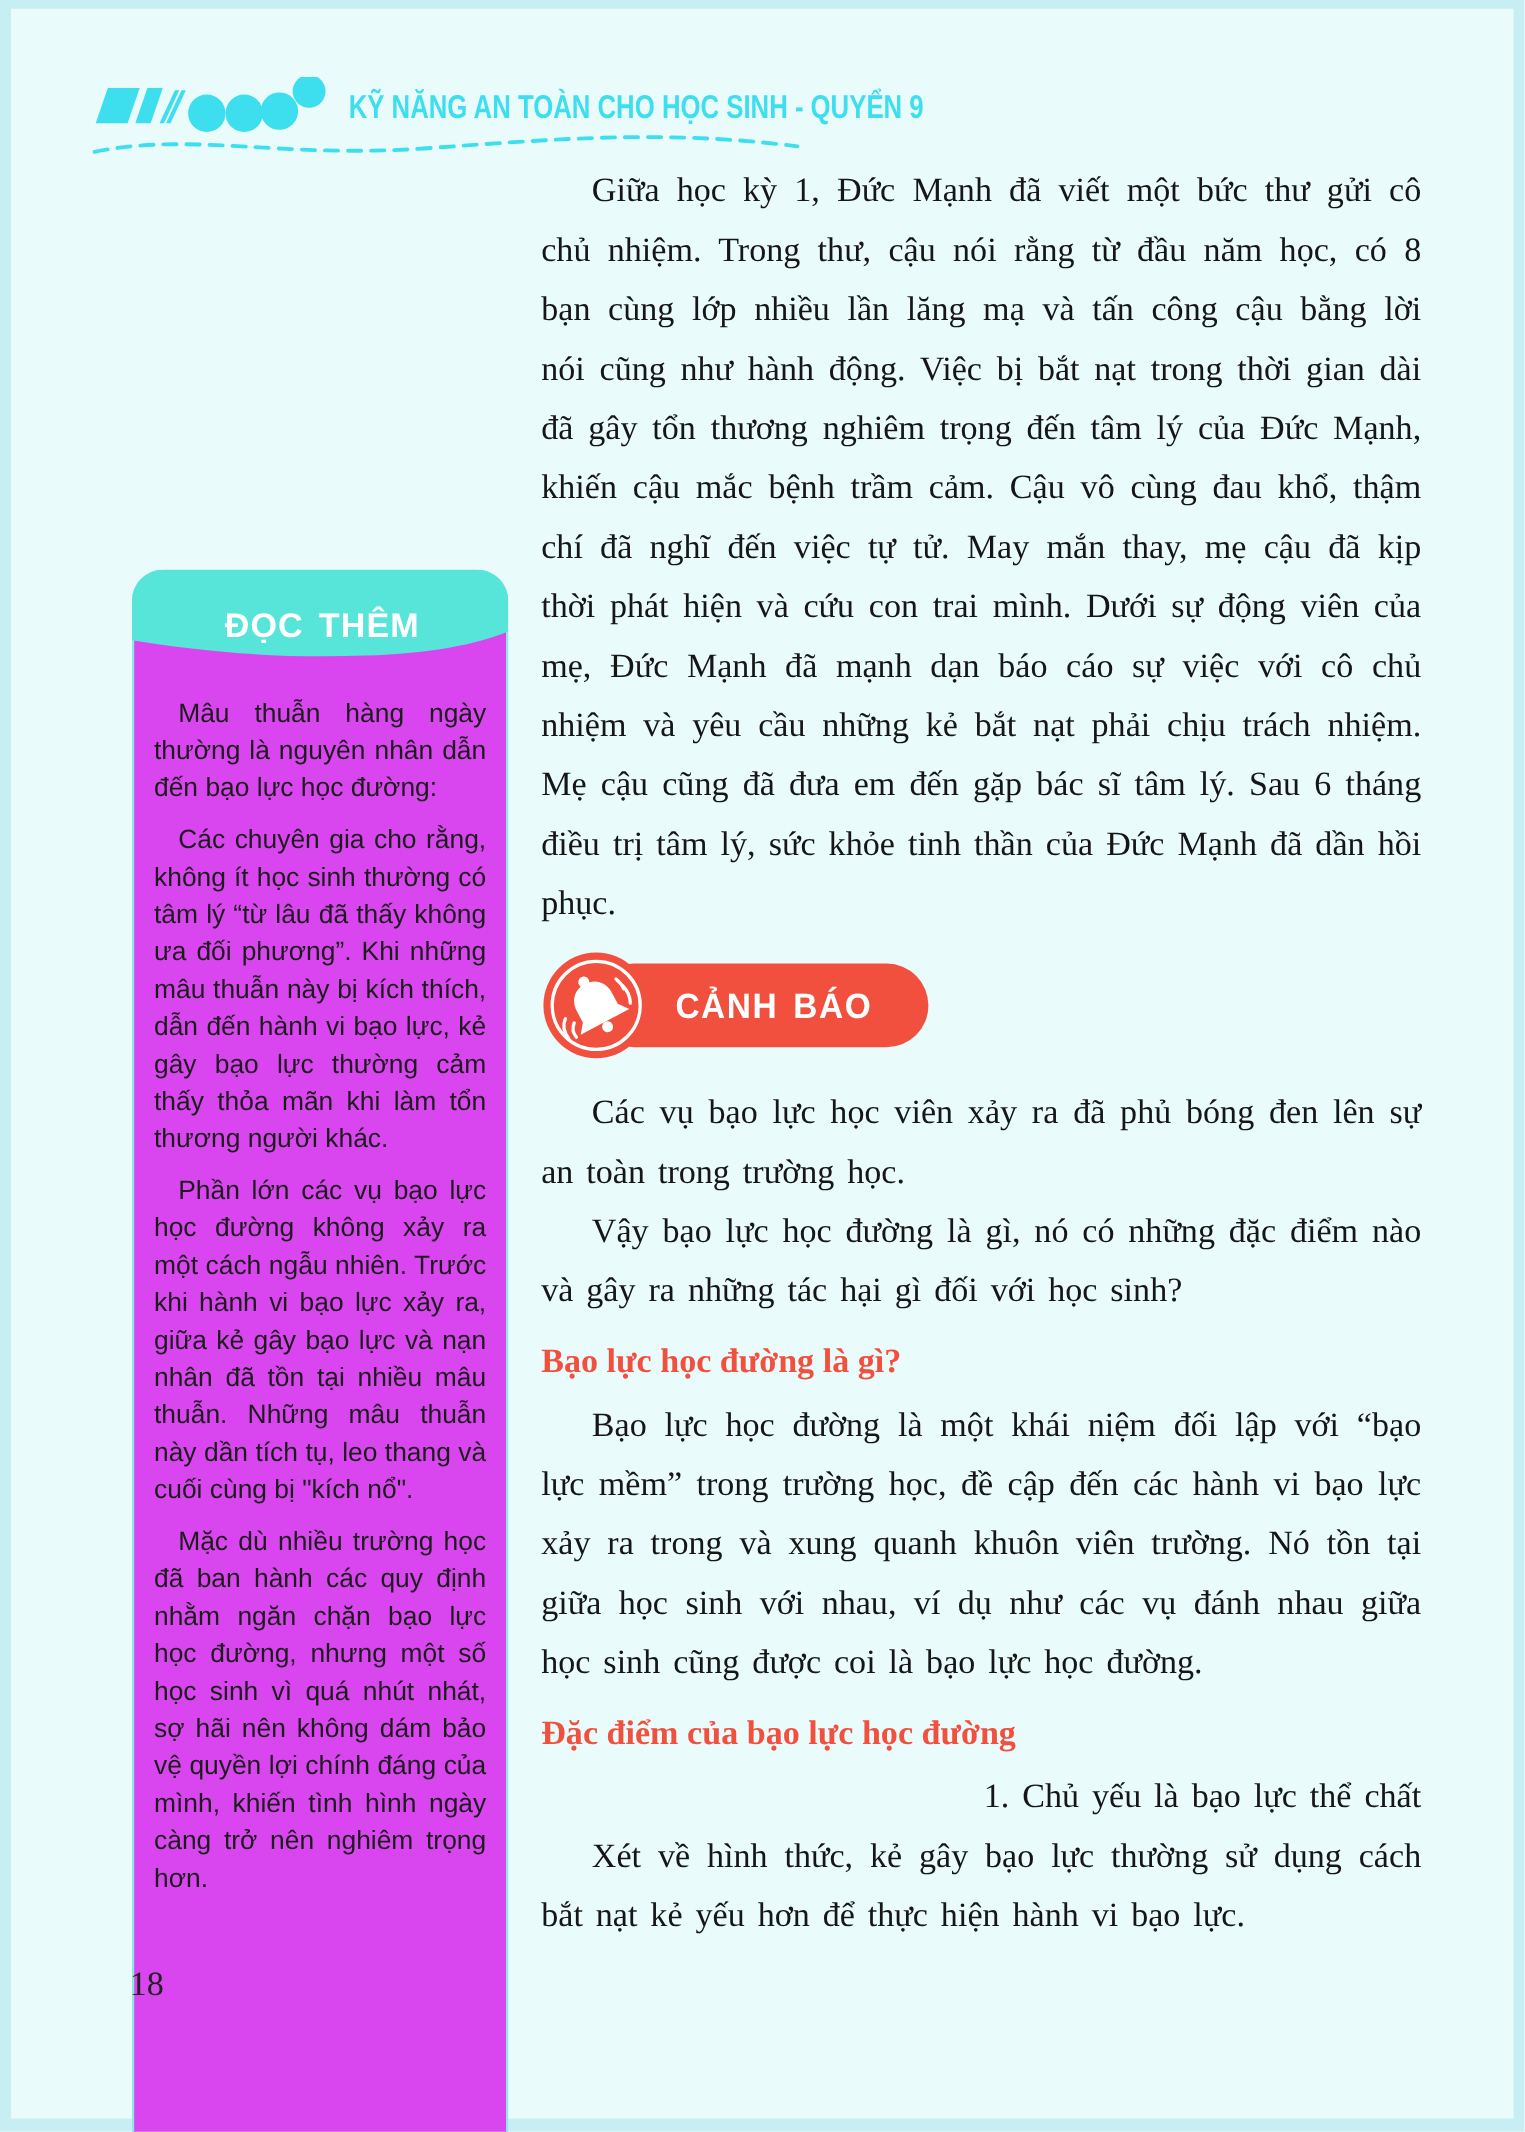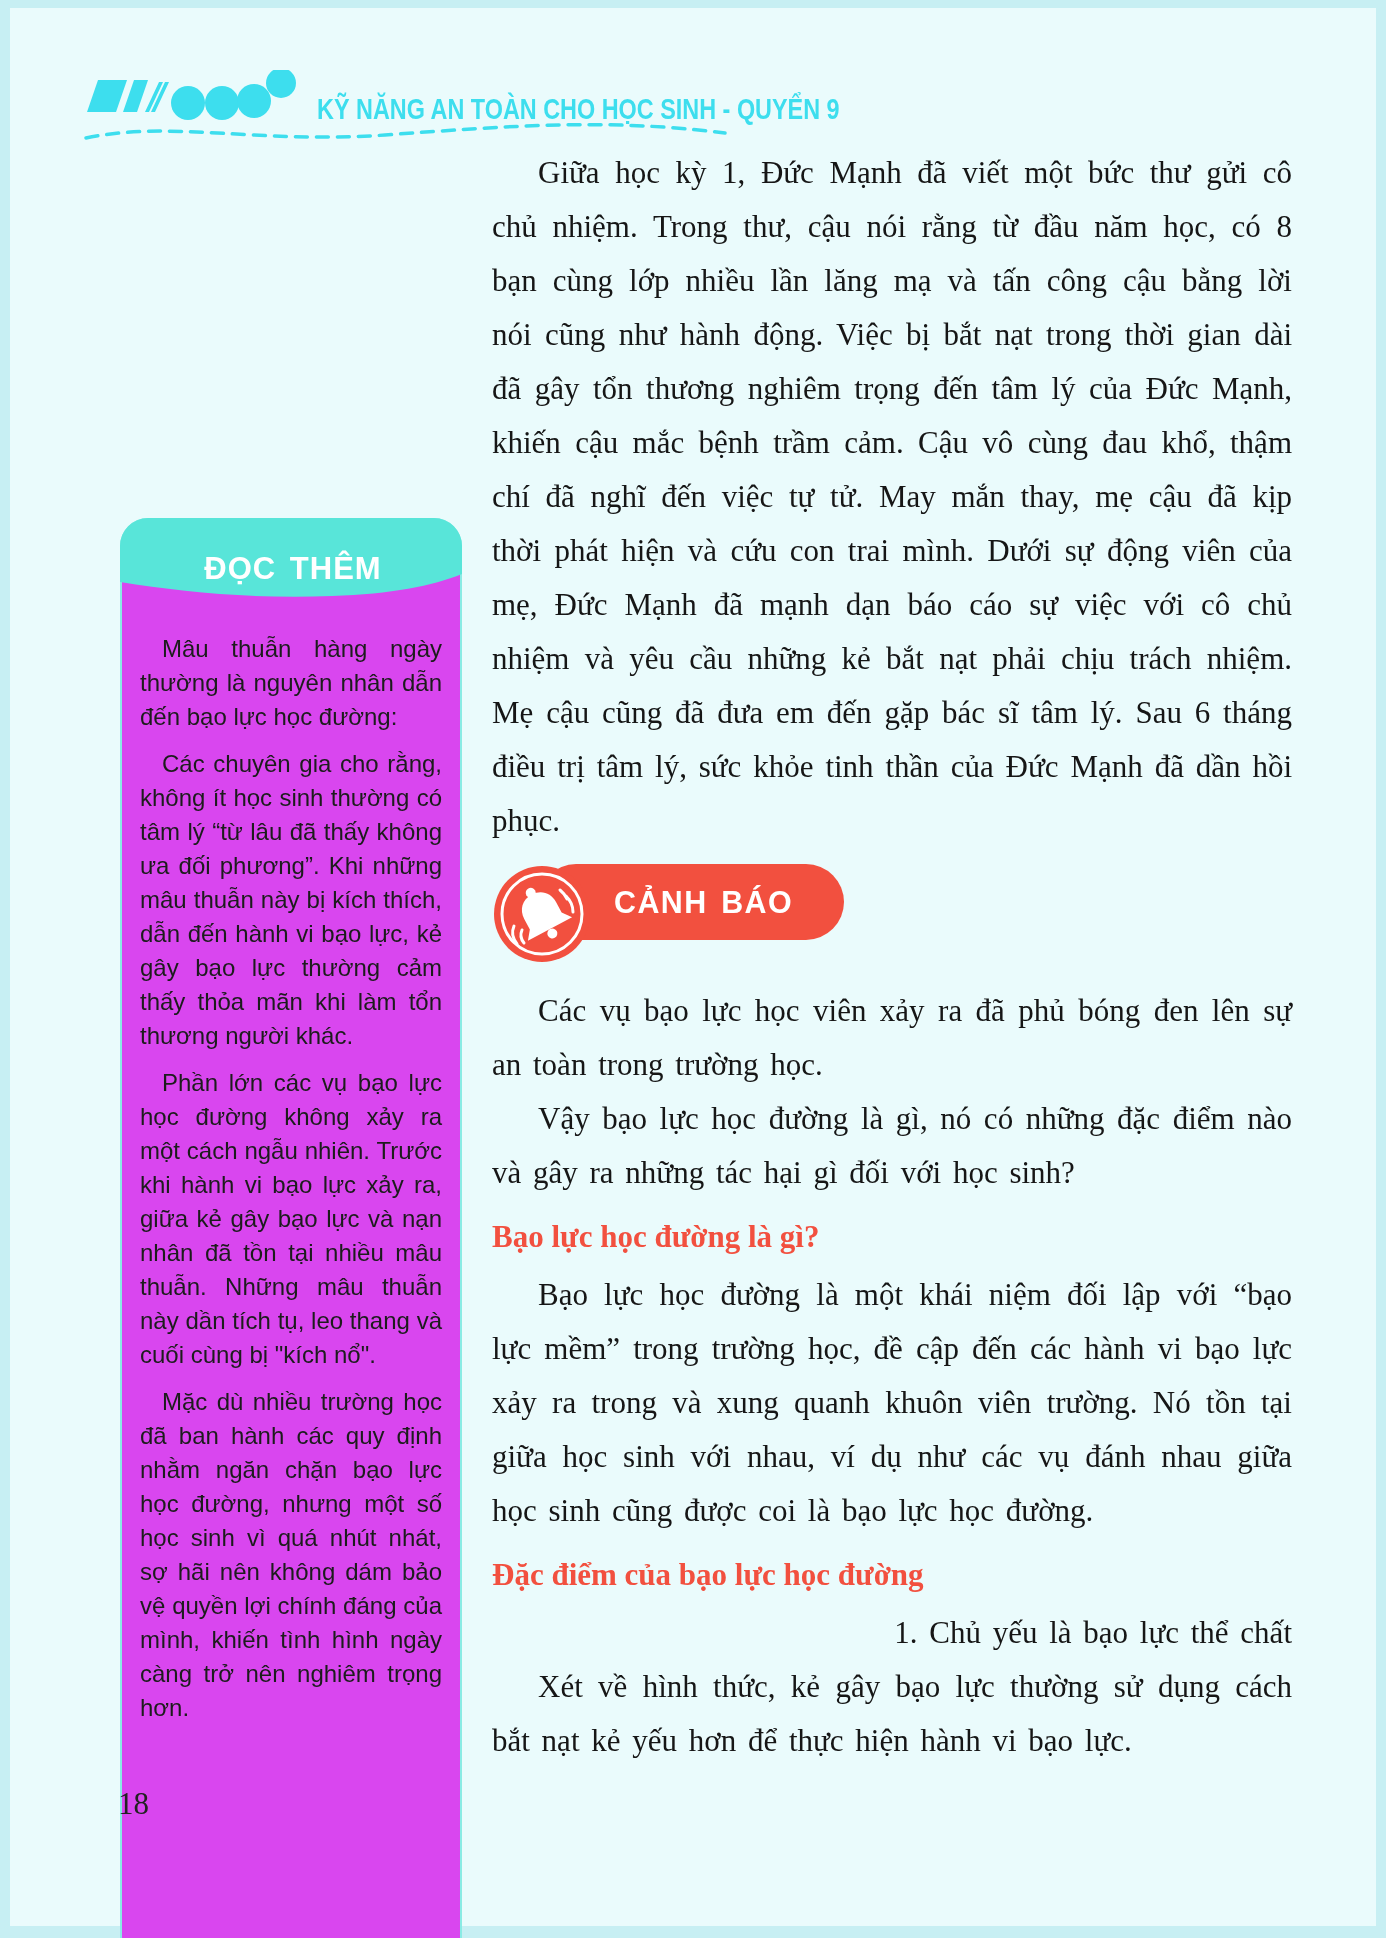--- a/index.html
+++ b/index.html
@@ -15,21 +15,21 @@
   }
   .page {
     position: absolute;
     left: 10px; top: 8px; right: 10px; bottom: 12px;
     background: #eafbfc;
   }
 
   
   .header {
     position: absolute; left: 75px; top: 62px;
-    display: flex; align-items: flex-end; gap: 14px;
+    display: flex; align-items: center; gap: 14px;
   }
   .logo-svg { display: block; }
   .header-title {
     color: #3ddeee;
     font-family: "Liberation Sans", "DejaVu Sans", sans-serif;
     font-weight: 700;
     font-size: 30px;
     letter-spacing: 0px;
     white-space: nowrap;
     transform: scaleX(0.78);
@@ -88,21 +88,21 @@
     text-align: justify;
     text-indent: 22px;
     word-spacing: 0;
   }
 
   
   .warning-badge {
     position: relative;
     height: 100px;
     margin: 16px 0 20px 16px;
-    display: flex; 
+    display: flex; align-items: center;
     width: fit-content;
   }
   .warning-pill {
     background: #f2503f;
     height: 76px;
     border-radius: 38px;
     margin-left: -54px;
     padding: 0 42px 0 76px;
     display: flex; align-items: center;
   }

